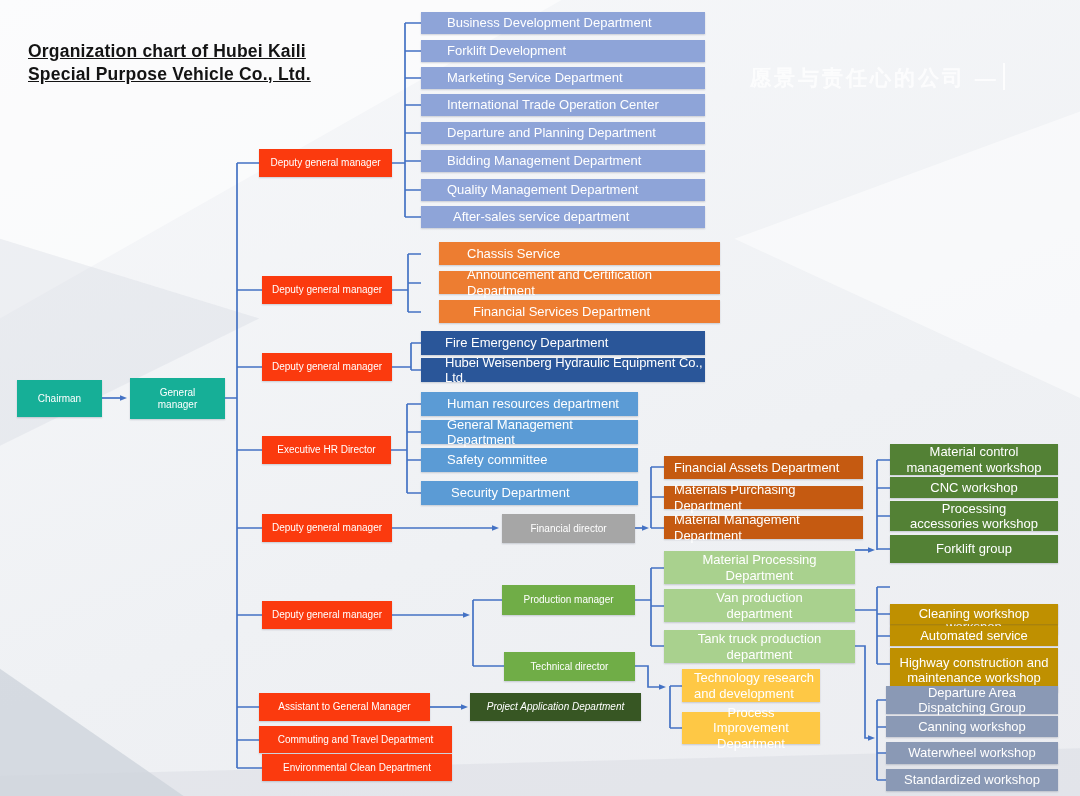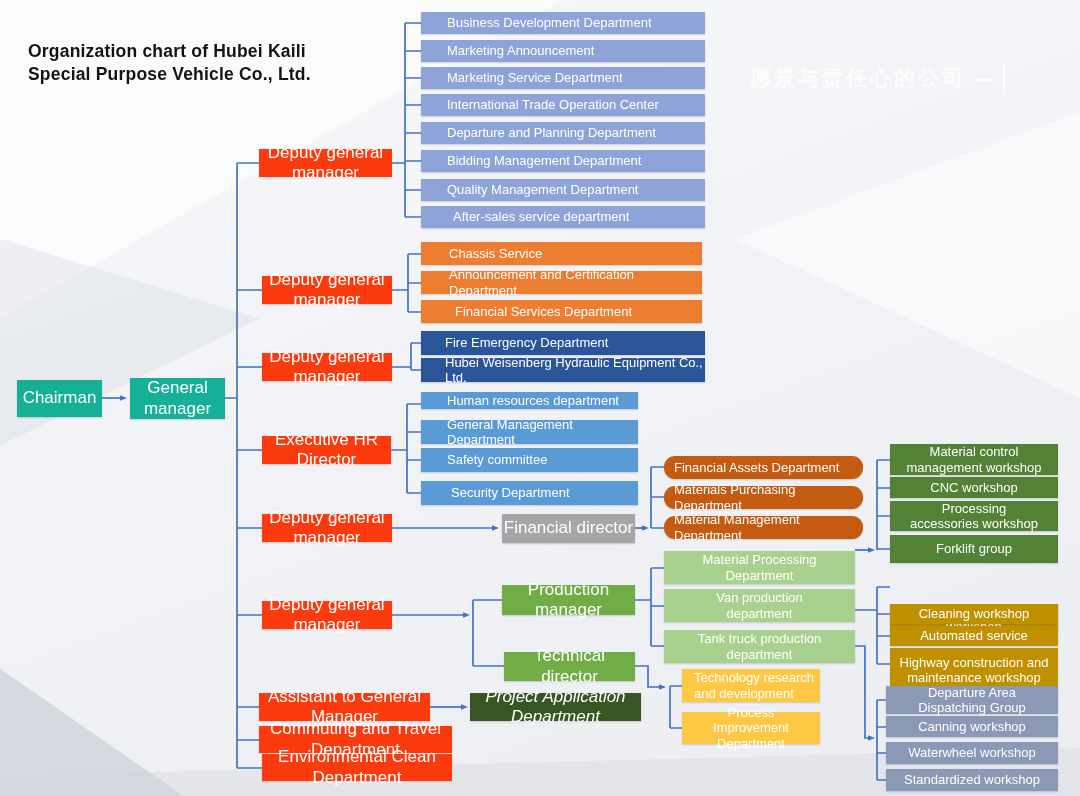--- a/index.html
+++ b/index.html
@@ -9,50 +9,50 @@
     font-family:"Liberation Sans","DejaVu Sans",sans-serif;
   }
   .bgshape{position:absolute;inset:0;pointer-events:none;}
   .bg1{background:rgba(255,255,255,.55);clip-path:polygon(0 0,52% 0,0 40%);}
   .bg2{background:rgba(203,209,218,.28);clip-path:polygon(0 56%,24% 40%,0 30%);}
   .bg3{background:rgba(176,184,198,.40);clip-path:polygon(0 100%,17% 100%,0 84%);}
   .bg4{background:rgba(208,213,221,.35);clip-path:polygon(0 100%,100% 100%,100% 94%,0 97.5%);}
   .bg5{background:rgba(255,255,255,.50);clip-path:polygon(100% 14%,100% 50%,68% 30%);}
   .title{
     position:absolute;left:28px;top:40px;width:345px;
-    font-size:17.5px;font-weight:700;color:#141414;line-height:1.32;letter-spacing:.2px;
+    font-size:17.5px;font-weight:700;color:#141414;line-height:1.32;letter-spacing:.2px;text-decoration:underline;
   }
   .watermark{
     position:absolute;left:750px;top:64px;font-size:21px;font-weight:700;
     color:#ffffff;opacity:.8;letter-spacing:3px;white-space:nowrap;
   }
   .wline{position:absolute;left:1003px;top:63px;width:2px;height:27px;background:#fff;opacity:.8;}
   svg.wires{position:absolute;left:0;top:0;z-index:1;}
   .node{
     position:absolute;z-index:2;box-sizing:border-box;color:#fff;
     display:flex;align-items:center;font-size:13px;line-height:1.18;
     box-shadow:0 1px 1.5px rgba(55,65,85,.22);
   }
   .center{justify-content:center;text-align:center;}
   .left{justify-content:flex-start;text-align:left;}
   .pad26{padding-left:26px;}
-  .pad28{padding-left:28px;}
+  .pad28{padding-left:28px;margin-left:18px;}
   .pad24{padding-left:24px;}
   .pad10{padding-left:10px;}
   .pad12{padding-left:12px;}
   .padc{padding-left:30px;padding-right:30px;}
-  .f115{font-size:17px;}
+  .f115{font-size:10px;}
   .teal{background:#16AF97;}
   .red{background:#FB3A0E;}
   .bluegray{background:#8EA4D8;}
   .orange{background:#ED7D31;}
   .navy{background:#2A5699;}
   .blue{background:#5B9BD5;}
   .gray{background:#A6A6A6;}
-  .rust{background:#C55A11;border-radius:11px;}
+  .rust{background:#C55A11;}
   .dgreen{background:#538135;}
   .mgreen{background:#70AD47;}
   .lgreen{background:#A9D18E;}
   .yellow{background:#FEC845;}
   .forest{background:#375623;font-style:italic;}
   .olive{background:#BF9000;}
   .slate{background:#8A99B5;}
 </style>
 </head>
 <body>
@@ -121,36 +121,36 @@
   <div class="node red center f115" style="left:262px;top:276px;width:130px;height:28px">Deputy general manager</div>
   <div class="node red center f115" style="left:262px;top:353px;width:130px;height:28px">Deputy general manager</div>
   <div class="node red center f115" style="left:262px;top:436px;width:129px;height:28px">Executive HR Director</div>
   <div class="node red center f115" style="left:262px;top:514px;width:130px;height:28px">Deputy general manager</div>
   <div class="node red center f115" style="left:262px;top:601px;width:130px;height:28px">Deputy general manager</div>
   <div class="node red center f115" style="left:259px;top:693px;width:171px;height:28px">Assistant to General Manager</div>
   <div class="node red center f115" style="left:259px;top:726px;width:193px;height:27px">Commuting and Travel Department</div>
   <div class="node red center f115" style="left:262px;top:754px;width:190px;height:27px">Environmental Clean Department</div>
 
   <div class="node bluegray left pad26" style="left:421px;top:12px;width:284px;height:22px">Business Development Department</div>
-  <div class="node bluegray left pad26" style="left:421px;top:40px;width:284px;height:22px">Marketing Announcement</div>
+  <div class="node bluegray left pad26" style="left:421px;top:40px;width:284px;height:22px">Forklift Development</div>
   <div class="node bluegray left pad26" style="left:421px;top:67px;width:284px;height:22px">Marketing Service Department</div>
   <div class="node bluegray left pad26" style="left:421px;top:94px;width:284px;height:22px">International Trade Operation Center</div>
   <div class="node bluegray left pad26" style="left:421px;top:122px;width:284px;height:22px">Departure and Planning Department</div>
   <div class="node bluegray left pad26" style="left:421px;top:150px;width:284px;height:22px">Bidding Management Department</div>
   <div class="node bluegray left pad26" style="left:421px;top:179px;width:284px;height:22px">Quality Management Department</div>
   <div class="node bluegray left pad26" style="left:421px;top:206px;width:284px;height:22px;padding-left:32px">After-sales service department</div>
 
   <div class="node orange left pad28" style="left:421px;top:242px;width:281px;height:23px">Chassis Service</div>
   <div class="node orange left pad28" style="left:421px;top:271px;width:281px;height:23px">Announcement and Certification Department</div>
   <div class="node orange left pad28" style="left:421px;top:300px;width:281px;height:23px;padding-left:34px">Financial Services Department</div>
 
   <div class="node navy left pad24" style="left:421px;top:331px;width:284px;height:24px">Fire Emergency Department</div>
   <div class="node navy left pad24" style="left:421px;top:358px;width:284px;height:24px">Hubei Weisenberg Hydraulic Equipment Co., Ltd.</div>
 
-  <div class="node blue left pad26" style="left:421px;top:392px;width:217px;height:17px">Human resources department</div>
+  <div class="node blue left pad26" style="left:421px;top:392px;width:217px;height:24px">Human resources department</div>
   <div class="node blue left pad26" style="left:421px;top:420px;width:217px;height:24px">General Management Department</div>
   <div class="node blue left pad26" style="left:421px;top:448px;width:217px;height:24px">Safety committee</div>
   <div class="node blue left pad26" style="left:421px;top:481px;width:217px;height:24px;padding-left:30px">Security Department</div>
 
   <div class="node gray center f115" style="left:502px;top:514px;width:133px;height:29px">Financial director</div>
   <div class="node mgreen center f115" style="left:502px;top:585px;width:133px;height:30px">Production manager</div>
   <div class="node mgreen center f115" style="left:504px;top:652px;width:131px;height:29px">Technical director</div>
   <div class="node forest center f115" style="left:470px;top:693px;width:171px;height:28px">Project Application Department</div>
 
   <div class="node rust left pad10" style="left:664px;top:456px;width:199px;height:23px">Financial Assets Department</div>

